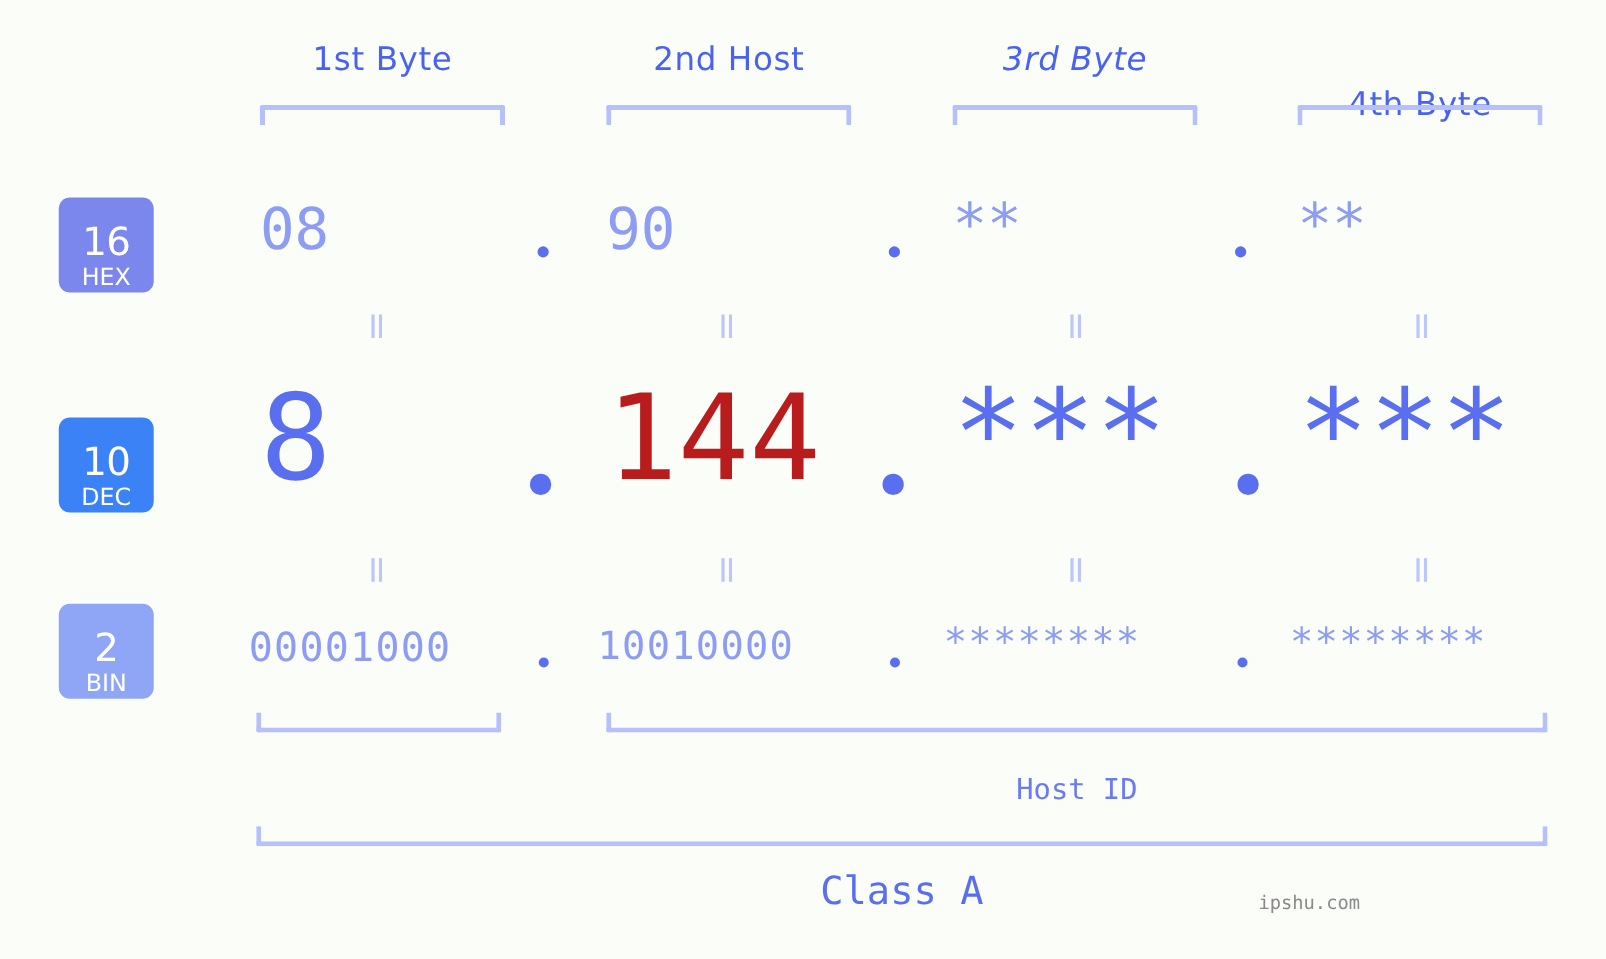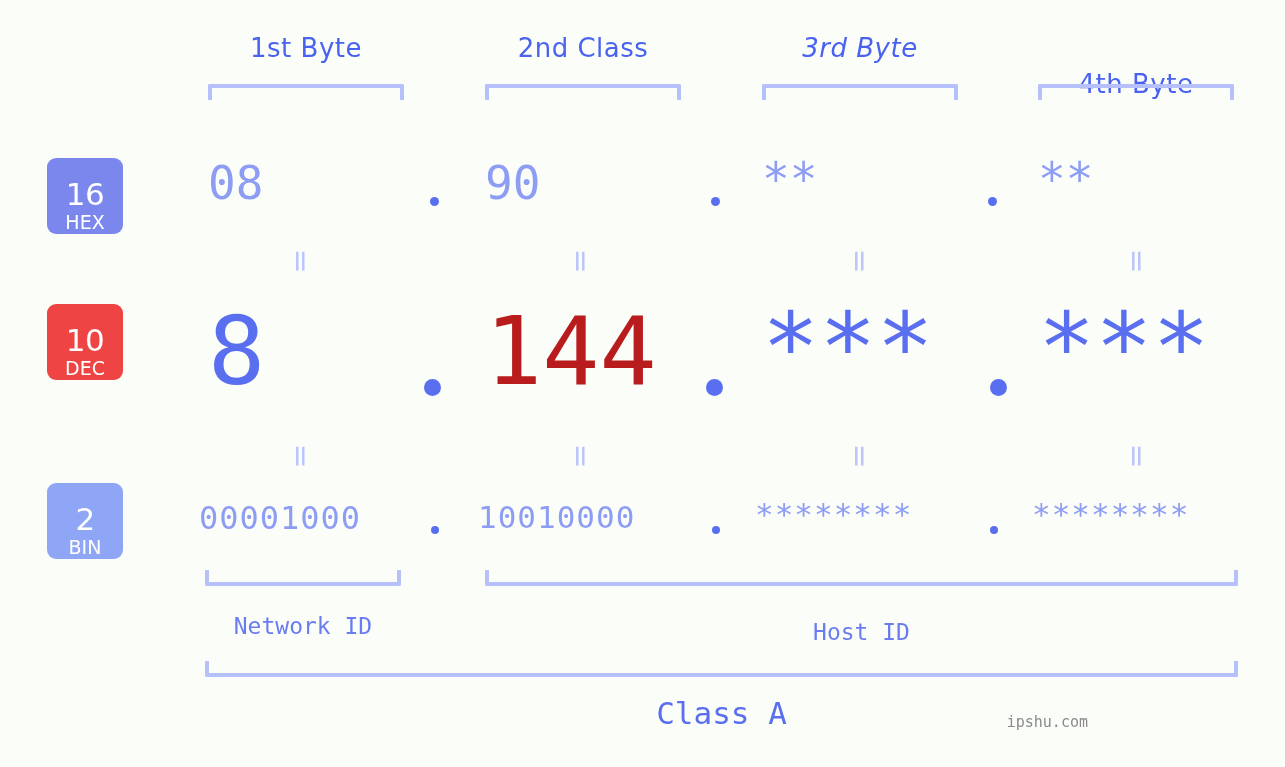--- a/index.html
+++ b/index.html
@@ -126,21 +126,21 @@
     font-size: 15px;
     color: #8a8a8a;
   }
 </style>
 </head>
 <body>
 
 <div id="stage">
 
   <div class="byte-title" style="left:208px; width:196px;">1st Byte</div>
-  <div class="byte-title" style="left:485px; width:196px;">2nd Class</div>
+  <div class="byte-title" style="left:485px; width:196px;">2nd Host</div>
   <div class="byte-title" style="left:762px; width:196px;font-style:italic;">3rd Byte</div>
   <div class="byte-title" style="left:1038px; width:196px;margin-top:36px;">4th Byte</div>
 
   <div class="bracket down" style="left:208px; top:84px; width:196px;"></div>
   <div class="bracket down" style="left:485px; top:84px; width:196px;"></div>
   <div class="bracket down" style="left:762px; top:84px; width:196px;"></div>
   <div class="bracket down" style="left:1038px; top:84px; width:196px;"></div>
 
   <div class="badge" style="top:158px; background:#7b87ec;">
     <span class="num">16</span>
@@ -156,21 +156,21 @@
   <div class="val" style="left:762px; top:156px; width:196px; font-size:46px; color:#8e9df4;">**</div>
   <div class="dot" style="left:988px; top:197px; width:9px; height:9px; background:#5a6ff0;"></div>
 
   <div class="val" style="left:1038px; top:156px; width:196px; font-size:46px; color:#8e9df4;">**</div>
 
   <div class="eq" style="left:288px; top:246px; width:26px; text-align:center;">=</div>
   <div class="eq" style="left:568px; top:246px; width:26px; text-align:center;">=</div>
   <div class="eq" style="left:847px; top:246px; width:26px; text-align:center;">=</div>
   <div class="eq" style="left:1124px; top:246px; width:26px; text-align:center;">=</div>
 
-  <div class="badge" style="top:304px; background:#ef4444;">
+  <div class="badge" style="top:334px; background:#3b82f6;">
     <span class="num">10</span>
     <span class="abbr">DEC</span>
   </div>
 
   <div class="val" style="left:208px; top:304px; width:196px; font-size:95px; color:#5a6ff0;">8</div>
   <div class="dot" style="left:424px; top:379px; width:17px; height:17px; background:#5a6ff0;"></div>
 
   <div class="val" style="left:485px; top:304px; width:196px; font-size:95px; color:#b91c1c;">144</div>
   <div class="dot" style="left:706px; top:379px; width:17px; height:17px; background:#5a6ff0;"></div>
 
@@ -196,21 +196,20 @@
   <div class="dot" style="left:712px; top:526px; width:8px; height:8px; background:#5a6ff0;"></div>
 
   <div class="val" style="left:755px; top:499px; width:210px; font-size:31px; color:#8e9df4; letter-spacing:1px;">********</div>
   <div class="dot" style="left:990px; top:526px; width:8px; height:8px; background:#5a6ff0;"></div>
 
   <div class="val" style="left:1032px; top:499px; width:210px; font-size:31px; color:#8e9df4; letter-spacing:1px;">********</div>
 
   <div class="bracket up" style="left:205px; top:570px; width:196px;"></div>
   <div class="bracket up" style="left:485px; top:570px; width:753px;"></div>
 
-  <div class="id-label" style="left:205px; top:613px; width:196px;">Network ID</div>
   <div class="id-label" style="left:485px; top:613px; width:753px;margin-top:6px;">Host ID</div>
 
   <div class="bracket up" style="left:205px; top:661px; width:1033px;"></div>
   <div class="class-label" style="left:205px; top:695px; width:1033px;">Class A</div>
 
   <div class="watermark">ipshu.com</div>
 
 </div>
 
 </body></html>

